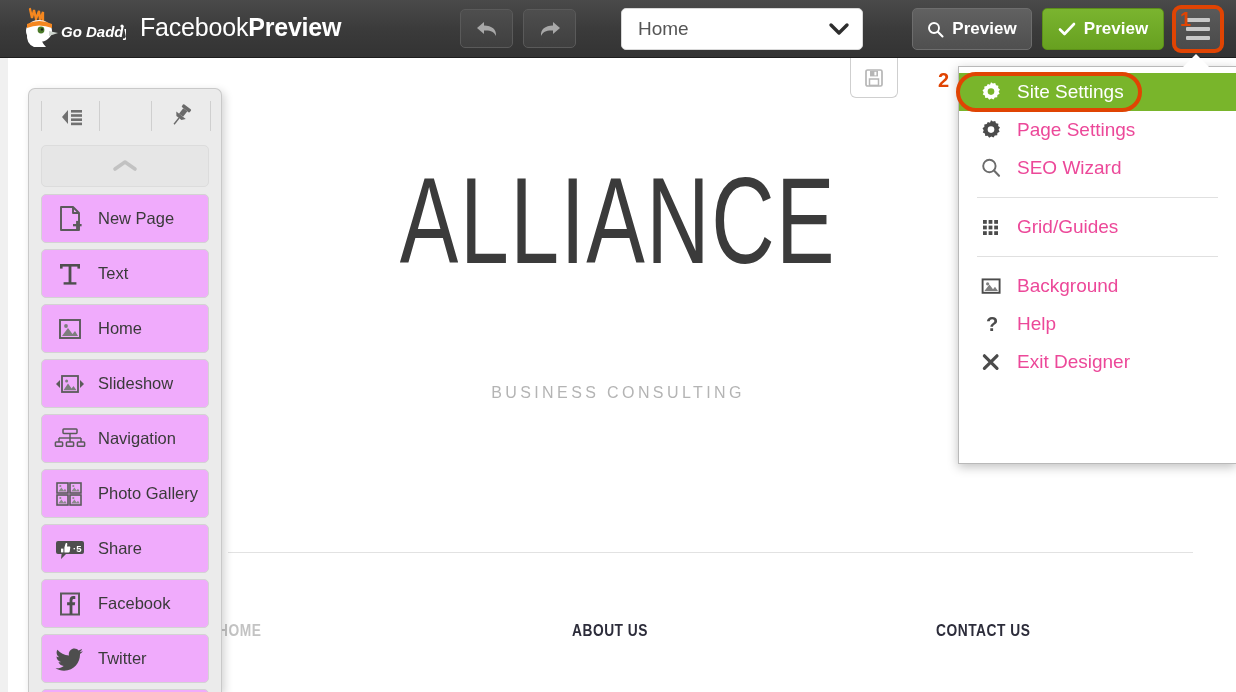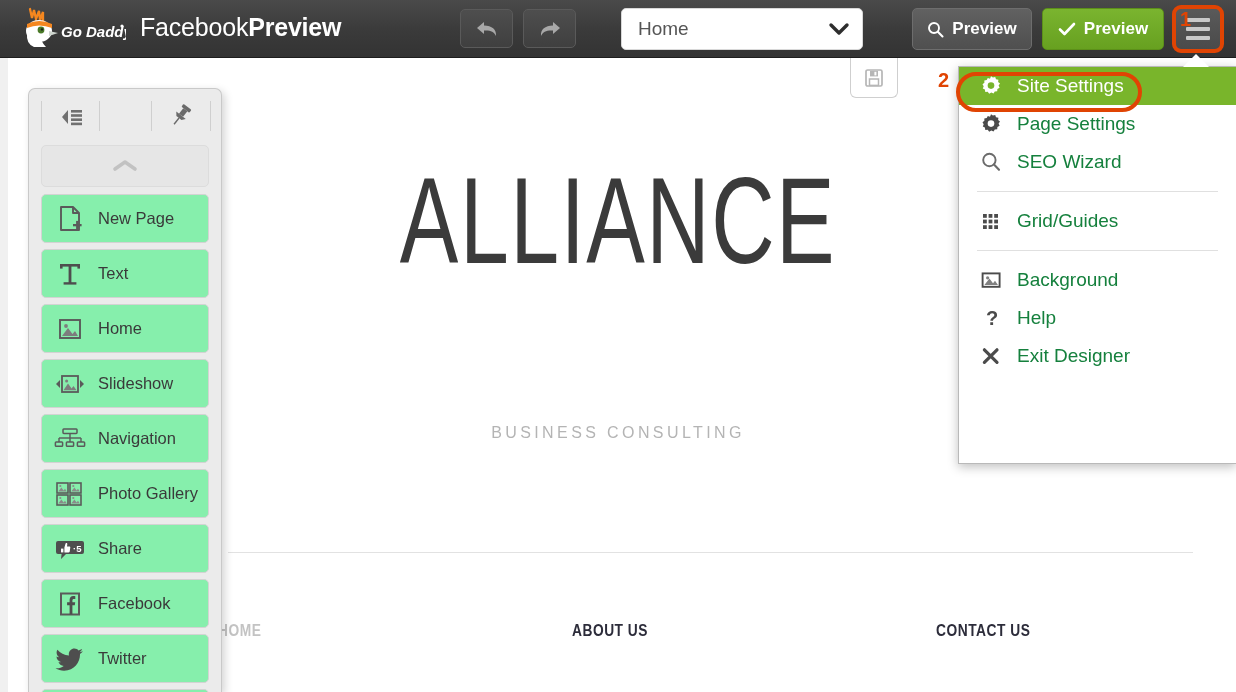--- a/index.html
+++ b/index.html
@@ -99,21 +99,21 @@
     text-align: center;
     font-family: "Liberation Sans", sans-serif;
     font-size: 122px; font-weight: 300; color: #3b3b3b;
     letter-spacing: 2px;
     transform: scaleX(0.72); transform-origin: center;
     line-height: 1;
   }
   .hero-sub {
     position: absolute; left: 0; top: 384px; width: 1236px;
     text-align: center;
-    font-size: 16px; color: #b4b4b4; letter-spacing: 3.4px; font-weight: 400; margin-top: 40px;
+    font-size: 16px; color: #b4b4b4; letter-spacing: 3.4px; font-weight: 400;
   }
   .hr-line {
     position: absolute; left: 228px; top: 552px; width: 965px; height: 1px;
     background: #e2e2e2;
   }
   .sitenav {
     position: absolute; left: 8px; top: 622px; width: 1228px; height: 30px;
   }
   .sitenav a {
     position: absolute; top: 0;
@@ -159,21 +159,21 @@
   .tp-icbtn.collapse { position: absolute; left: 18px; top: 16px; width: 26px; height: 24px; }
   .tp-icbtn.pin { position: absolute; left: 128px; top: 14px; width: 26px; height: 26px; }
 
   .tp-updown {
     height: 42px; margin-bottom: 7px;
     background: #e6e6e6; border: 1px solid #dcdcdc; border-radius: 5px;
     display: flex; align-items: center; justify-content: center; cursor: pointer;
   }
   .tp-item {
     height: 49px; margin-bottom: 6px;
-    background: #86efac; border: 1px solid #d3d3d3; border-radius: 5px;
+    background: #f0abfc; border: 1px solid #d3d3d3; border-radius: 5px;
     display: flex; align-items: center; cursor: pointer;
   }
   .tp-item .ic {
     width: 56px; display: flex; align-items: center; justify-content: center;
     flex-shrink: 0;
   }
   .tp-item .lb { font-size: 16.5px; color: #3a3a3a; }
 
   
   .menu-pointer {
@@ -184,31 +184,32 @@
     border-bottom: 13px solid #ffffff;
     z-index: 40;
   }
   .dropmenu {
     position: absolute; left: 958px; top: 66px; width: 278px; height: 398px;
     background: #ffffff;
     border: 1px solid #b9b9b9;
     border-right: none;
     box-shadow: 0 3px 10px rgba(0,0,0,0.25);
     z-index: 30;
+    padding-top: 6px;
   }
   .dm-item {
     height: 38px; display: flex; align-items: center; cursor: pointer;
     padding-left: 20px;
   }
   .dm-item.active { background: #79b52b; }
   .dm-item .dmic {
     width: 38px; flex-shrink: 0;
     display: flex; align-items: center; justify-content: flex-start;
   }
-  .dm-item .dmlb { font-size: 19px; color: #15803d; }
+  .dm-item .dmlb { font-size: 19px; color: #ec4899; }
   .dm-item.active .dmlb { color: #ffffff; }
   .dm-sep {
     height: 1px; background: #e0e0e0; margin: 10px 18px 10px 18px;
   }
   .ann-ring2 {
     position: absolute; left: 956px; top: 72px; width: 186px; height: 40px;
     border: 4px solid #e04403; border-radius: 22px; pointer-events: none;
     z-index: 45;
   }
 

